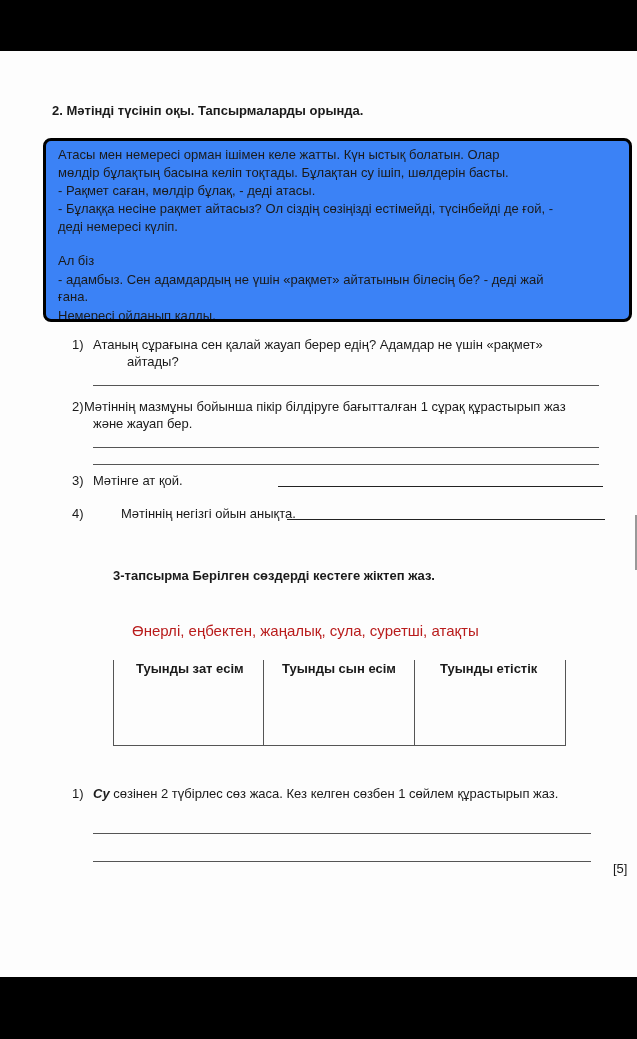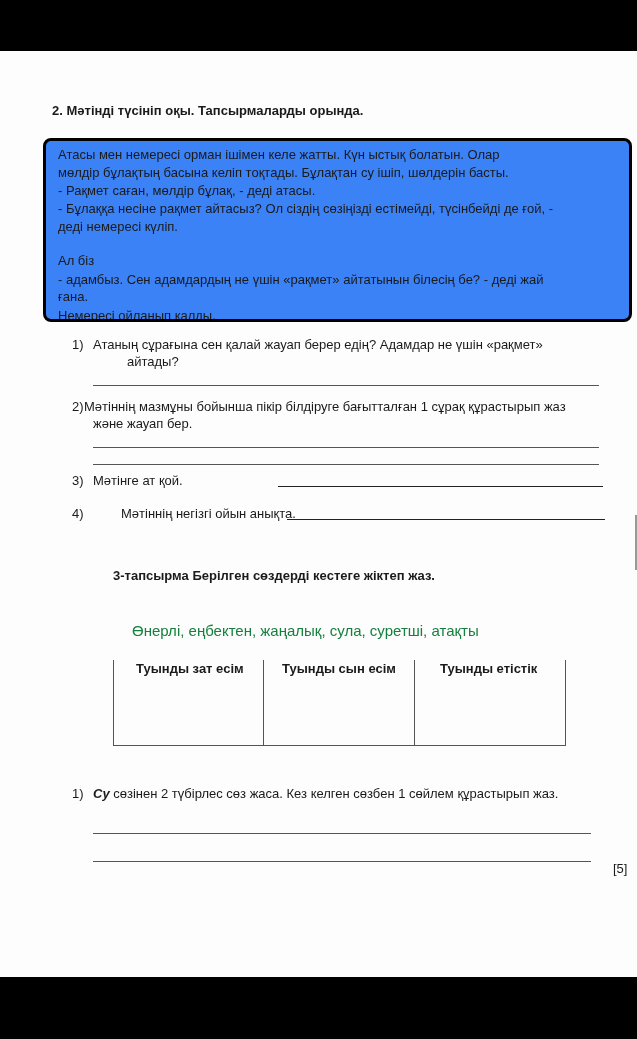--- a/index.html
+++ b/index.html
@@ -15,21 +15,21 @@
     .abs { position: absolute; white-space: nowrap; }
     .h2 { left: 52px; top: 103px; font-size: 13px; font-weight: bold; }
     .box {
       position: absolute; left: 43px; top: 138px; width: 583px; height: 178px;
       border: 3px solid #000000; border-radius: 8px; overflow: hidden; background: #3b82f6;
     }
     .box-line { position: absolute; left: 12px; font-size: 13px; white-space: nowrap; color: #1a1a1a; }
     .q { font-size: 13px; }
     .rule { position: absolute; height: 1px; background: #555; }
     .rule.dark { background: #222; height: 1.3px; }
-    .words { left: 132px; top: 622px; font-size: 15px; color: #15803d; }
+    .words { left: 132px; top: 622px; font-size: 15px; color: #b91c1c; }
     .tbl { position: absolute; left: 113px; top: 660px; width: 451px; height: 85px;
       border-left: 1px solid #555; border-right: 1px solid #555; border-bottom: 1px solid #555; }
     .col-div { position: absolute; top: 0; width: 1px; height: 85px; background: #555; }
     .th { position: absolute; top: 1px; font-size: 13px; font-weight: bold; white-space: nowrap; }
     .page-edge { position: absolute; left: 635px; top: 515px; width: 2px; height: 55px; background: #999; }
   </style>
 </head>
 <body>
 
 <div class="bar-top"></div>

